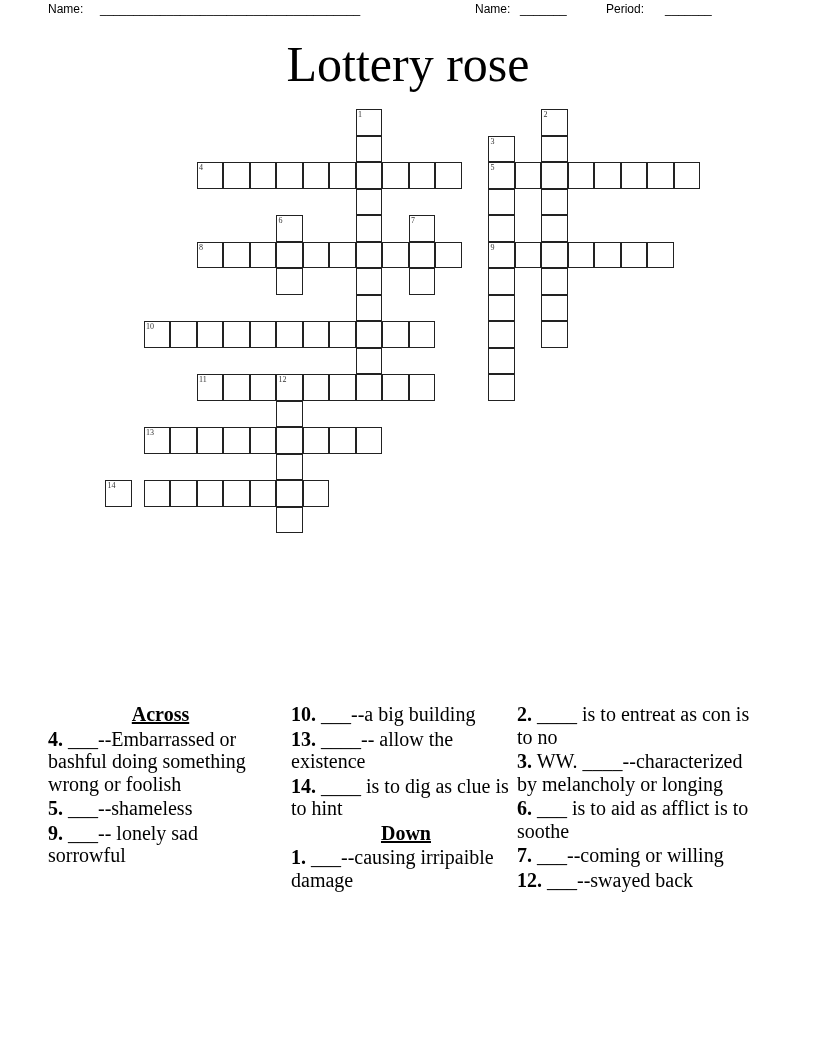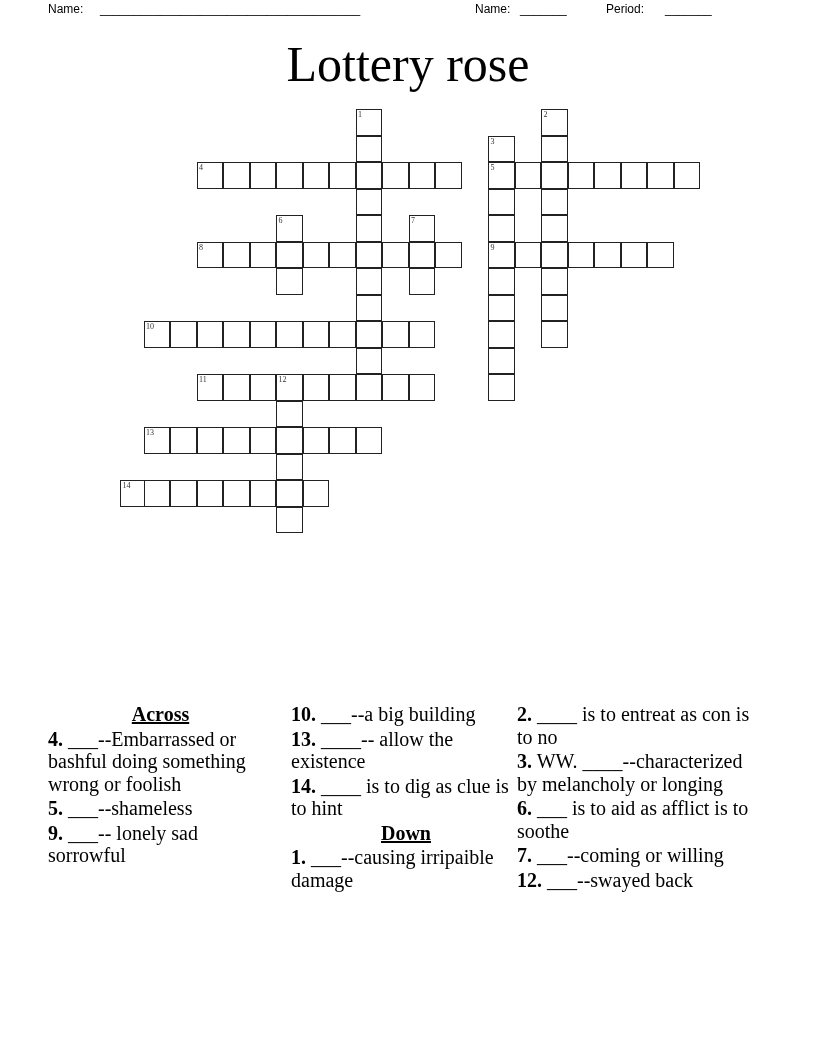--- a/index.html
+++ b/index.html
@@ -161,21 +161,21 @@
     <div class="cell" style="left: 143.5px; top: 427px;">
       <span class="num">13</span>
     </div>
     <div class="cell" style="left: 170px; top: 427px;"></div>
     <div class="cell" style="left: 196.5px; top: 427px;"></div>
     <div class="cell" style="left: 223px; top: 427px;"></div>
     <div class="cell" style="left: 249.5px; top: 427px;"></div>
     <div class="cell" style="left: 302.5px; top: 427px;"></div>
     <div class="cell" style="left: 329px; top: 427px;"></div>
     <div class="cell" style="left: 355.5px; top: 427px;"></div>
-    <div class="cell" style="left: 120px; top: 480px;">
+    <div class="cell" style="left: 105px; top: 480px;">
       <span class="num">14</span>
     </div>
     <div class="cell" style="left: 143.5px; top: 480px;"></div>
     <div class="cell" style="left: 170px; top: 480px;"></div>
     <div class="cell" style="left: 196.5px; top: 480px;"></div>
     <div class="cell" style="left: 223px; top: 480px;"></div>
     <div class="cell" style="left: 249.5px; top: 480px;"></div>
     <div class="cell" style="left: 302.5px; top: 480px;"></div>
   </div>
 

